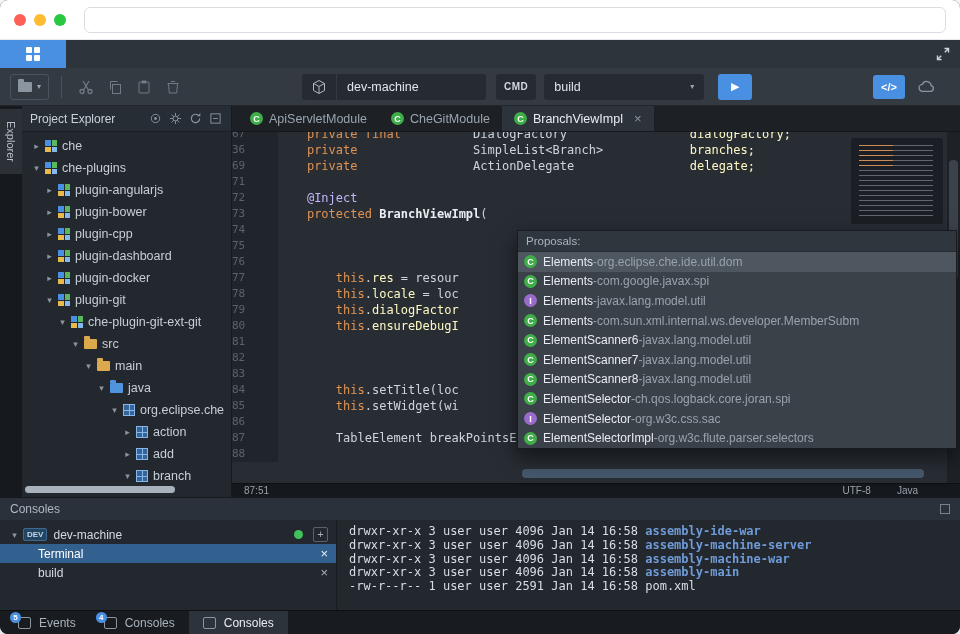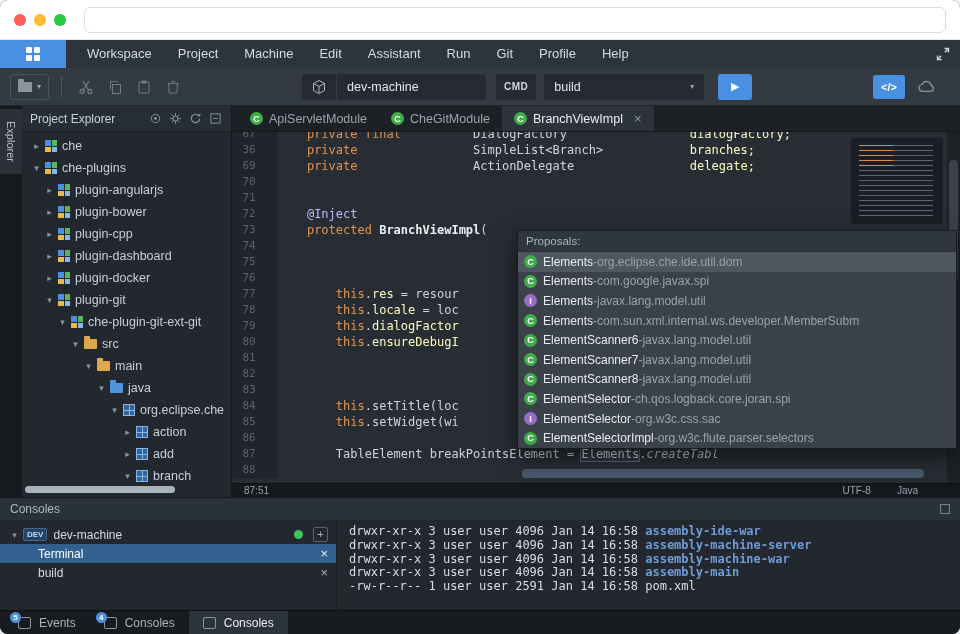--- a/index.html
+++ b/index.html
@@ -71,21 +71,21 @@
   
   .editor{flex:1;display:flex;flex-direction:column;position:relative;background:#282d34}
   .tabs{height:26px;background:#1d2126;display:flex;align-items:stretch;padding-left:6px;border-bottom:1px solid #15181c;flex:none}
   .tab{display:flex;align-items:center;gap:6px;padding:0 12px;font-size:12.5px;color:#9aa4ae}
   .tab.active{background:#2d333b;color:#e9eef4}
   .cicon{width:13px;height:13px;border-radius:50%;background:#3fae49;color:#fff;font-size:9px;font-weight:bold;display:flex;align-items:center;justify-content:center;flex:none}
   .tab-close{margin-left:5px;color:#8b95a0;font-size:13px}
   .code-area{flex:1;position:relative;overflow:hidden;font-family:"DejaVu Sans Mono",monospace;font-size:12px;line-height:16px}
   .code-scroll{margin-top:-6px}
   .code-line{display:flex;height:16px}
-  .gutter{width:46px;flex:none;background:#20252b;color:#59636d;text-align:center;padding-right:12px;font-size:11px}
+  .gutter{width:46px;flex:none;background:#20252b;color:#59636d;text-align:left;padding-right:12px;font-size:11px}
   .lc{white-space:pre;color:#ccd4dc}
   .tk-kw{color:#e09352}
   .tk-fld{color:#fef9c3}
   .tk-cm{color:#68a14e}
   .tk-ann{color:#c4b5fd}
   .tk-cls{color:#e9eef4;font-weight:bold}
   .tk-it{font-style:italic;color:#b9c2cb}
   .tk-box{color:#ccd4dc;outline:1px solid #5b646e;background:#2f3640}
   .vtrack{position:absolute;top:0;right:0;bottom:0;width:13px;background:#1e2227}
   .vthumb{position:absolute;top:28px;right:2px;width:9px;height:120px;background:#3a424b;border-radius:4px}
@@ -150,31 +150,20 @@
 
   <div class="menubar">
     <div class="logo">
       <span class="logo-grid">
           <i></i>
           <i></i>
           <i></i>
           <i></i>
         </span>
     </div>
-    <div class="menu-items">
-        <div class="menu-item">Workspace</div>
-        <div class="menu-item">Project</div>
-        <div class="menu-item">Machine</div>
-        <div class="menu-item">Edit</div>
-        <div class="menu-item">Assistant</div>
-        <div class="menu-item">Run</div>
-        <div class="menu-item">Git</div>
-        <div class="menu-item">Profile</div>
-        <div class="menu-item">Help</div>
-      </div>
     <div class="mb-right">
       <svg width="14" height="14" viewBox="0 0 14 14">
           <path d="M8.5 1.5h4v4M5.5 12.5h-4v-4" fill="none" stroke="#cfd6dd" stroke-width="1.4"></path>
           <path d="M12.5 1.5L8.8 5.2M1.5 12.5l3.7-3.7" stroke="#cfd6dd" stroke-width="1.4"></path>
         </svg>
     </div>
   </div>
 
   <div class="toolbar">
     <div class="tb-btn">
@@ -419,24 +408,20 @@
             </div>
             <div class="code-line">
               <span class="gutter">36</span>
               <span class="lc"><span class="tk-p">    </span><span class="tk-kw">private</span><span class="tk-p">                </span><span class="tk-p">SimpleList&lt;Branch&gt;</span><span class="tk-p">            </span><span class="tk-fld">branches;</span></span>
             </div>
             <div class="code-line">
               <span class="gutter">69</span>
               <span class="lc"><span class="tk-p">    </span><span class="tk-kw">private</span><span class="tk-p">                </span><span class="tk-p">ActionDelegate</span><span class="tk-p">                </span><span class="tk-fld">delegate;</span></span>
             </div>
             <div class="code-line">
-              <span class="gutter">70</span>
-              <span class="lc"></span>
-            </div>
-            <div class="code-line">
               <span class="gutter">71</span>
             </div>
             <div class="code-line">
               <span class="gutter">72</span>
               <span class="lc"><span class="tk-p">    </span><span class="tk-ann">@Inject</span></span>
             </div>
             <div class="code-line">
               <span class="gutter">73</span>
               <span class="lc"><span class="tk-p">    </span><span class="tk-kw">protected </span><span class="tk-cls">BranchViewImpl</span><span class="tk-p">(</span></span>
             </div>

